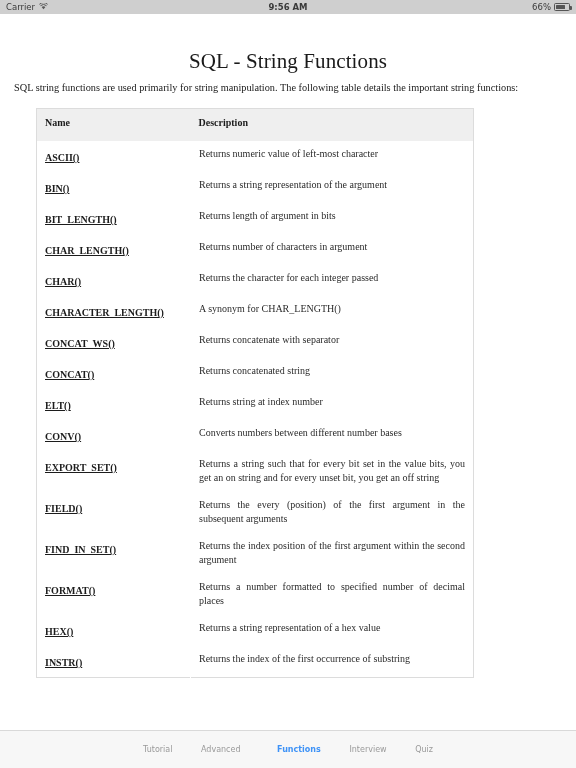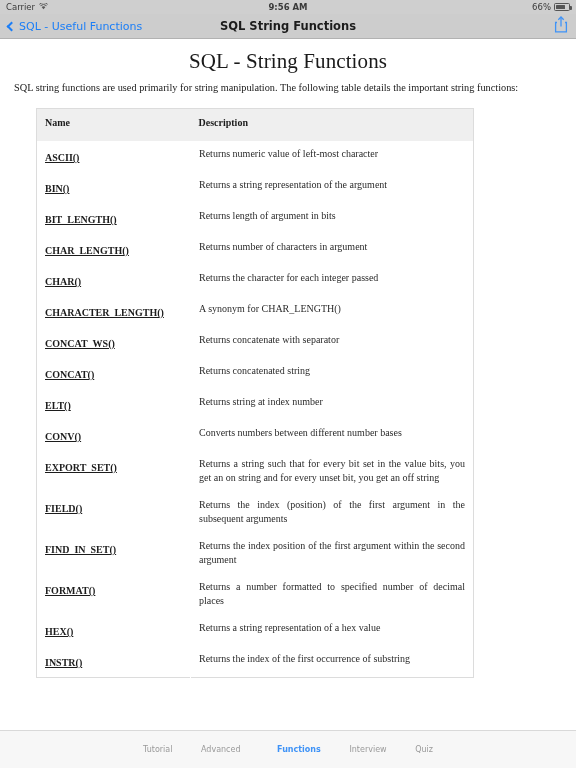--- a/index.html
+++ b/index.html
@@ -122,36 +122,20 @@
     </div>
     <div class="sb-center">9:56 AM</div>
     <div class="sb-right">
       <span>66%</span>
       <span class="batt">
           <i></i>
         </span>
     </div>
   </div>
 
-  <div class="navbar">
-    <div class="nav-back">
-      <span class="chev"></span>
-      <span>SQL - Useful Functions</span>
-    </div>
-    <div class="nav-title">SQL String Functions</div>
-    <div class="nav-share">
-      <span>
-        <svg width="14" height="17" viewBox="0 0 14 17">
-          <path d="M3 6.5 H1.6 V15.8 H12.4 V6.5 H11" stroke="#3f93f7" stroke-width="1.3" fill="none"></path>
-          <path d="M7 1.2 V10.5" stroke="#3f93f7" stroke-width="1.3" fill="none"></path>
-          <path d="M4.3 3.7 L7 1.0 L9.7 3.7" stroke="#3f93f7" stroke-width="1.3" fill="none" stroke-linejoin="miter"></path>
-        </svg>
-      </span>
-    </div>
-  </div>
 
   <div class="content">
     <div class="page-title">SQL - String Functions</div>
     <div class="intro">SQL string functions are used primarily for string manipulation. The following table details the important string functions:</div>
 
     <div class="tbl-wrap">
       <table>
         <thead>
           <tr>
             <th class="c1">Name</th>
@@ -221,21 +205,21 @@
             </tr>
             <tr>
               <td class="c1"><span class="fname">EXPORT_SET()</span></td>
               <td>
                 <div class="fdesc">Returns a string such that for every bit set in the value bits, you get an on string and for every unset bit, you get an off string</div>
               </td>
             </tr>
             <tr>
               <td class="c1"><span class="fname">FIELD()</span></td>
               <td>
-                <div class="fdesc">Returns the index (position) of the first argument in the subsequent arguments</div>
+                <div class="fdesc">Returns the every (position) of the first argument in the subsequent arguments</div>
               </td>
             </tr>
             <tr>
               <td class="c1"><span class="fname">FIND_IN_SET()</span></td>
               <td>
                 <div class="fdesc">Returns the index position of the first argument within the second argument</div>
               </td>
             </tr>
             <tr>
               <td class="c1"><span class="fname">FORMAT()</span></td>

